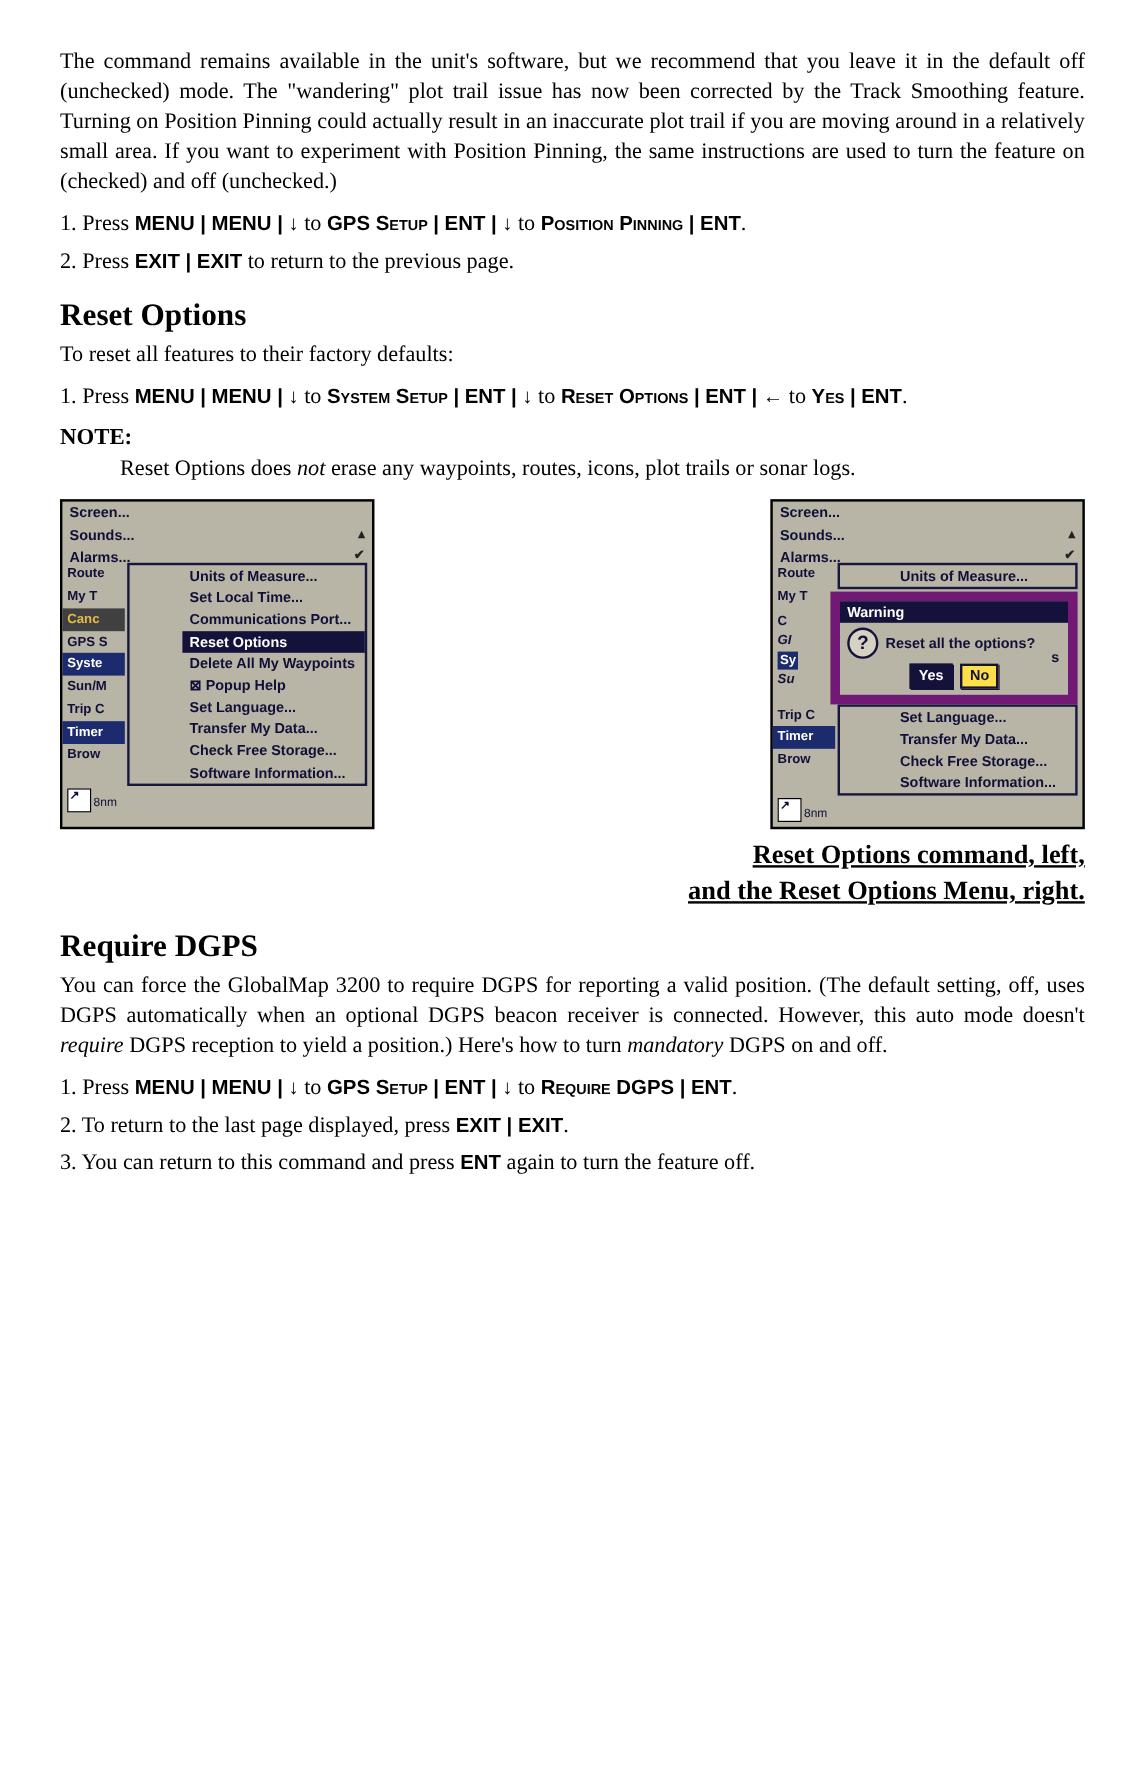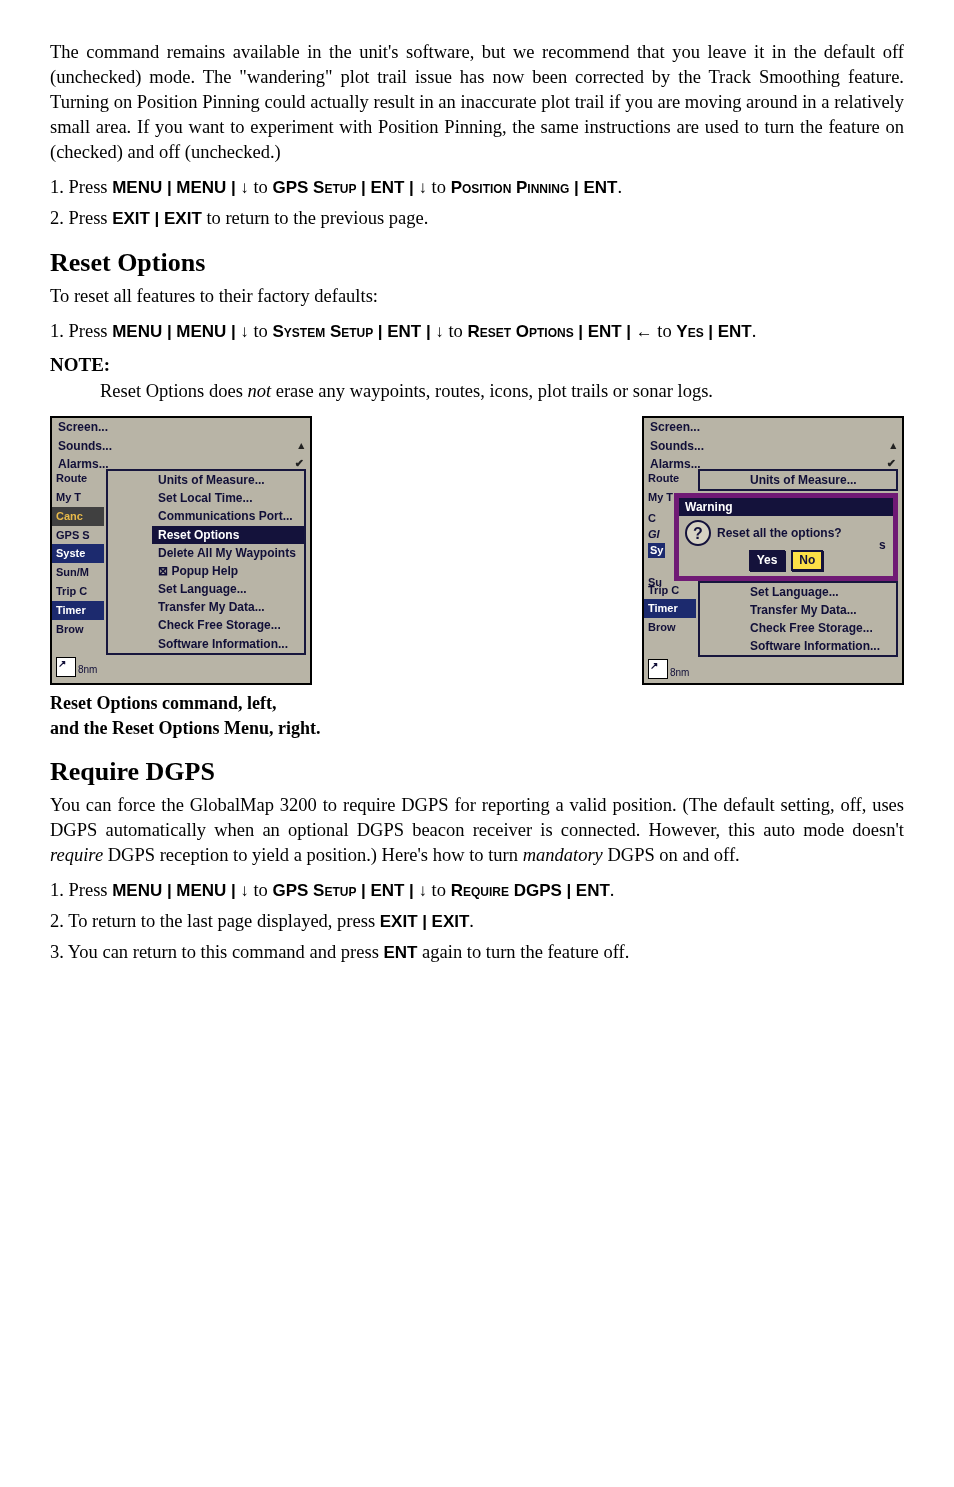--- a/index.html
+++ b/index.html
@@ -16,21 +16,21 @@
   p { margin: 0 0 10px 0; }
   .justify { text-align: justify; }
   .step { margin: 6px 0; }
   h2 { font-family: Georgia, serif; font-weight: bold; font-size: 26px; margin: 14px 0 4px 0; }
   .note-heading { font-weight: bold; font-size: 19px; margin: 8px 0 2px 0; }
   .note-body { margin-left: 50px; margin-right: 10px; text-align: justify; }
   .kbd { font-family: Arial, Helvetica, sans-serif; font-weight: bold; font-size: 17px; }
   .smallcaps { font-variant: small-caps; }
   .italic { font-style: italic; }
   .figrow { display: flex; justify-content: space-between; gap: 8px; margin: 12px 0 6px 0; }
-  .caption { text-align: left; font-weight: bold; font-size: 18px; margin: 4px 0 12px 0; }
+  .caption { text-align: right; font-weight: bold; font-size: 22px; margin: 4px 0 12px 0; text-decoration: underline; }
 
   
   .shot {
     width: 262px;
     background: #b8b4a6;
     border: 2px solid #000;
     font-family: Arial, Helvetica, sans-serif;
     font-size: 12px;
     font-weight: bold;
     color: #110f38;
@@ -65,22 +65,22 @@
     display:flex; align-items:flex-start; justify-content:flex-start; font-size:10px;
   }
   .compass span { transform: translate(1px,-1px); }
   .range { font-size: 10px; font-weight: normal; margin-left:-2px;}
   .arrow-glyph { font-size: 11px; color:#222; }
   .check-glyph { font-size: 11px; color:#222; }
 
   
   .warn-wrap {
     position: relative;
-    margin: 2px 4px 0 30px;
-    border: 5px solid #701a75;
+    margin: 2px 4px 0 48px;
+    border: 8px solid #701a75;
     background:#b8b4a6;
     padding: 0 0 5px 0;
   }
   .warn-title { background:#14123b; color:#fff; padding:1px 6px; font-size:12px;}
   .warn-body { display:flex; align-items:center; gap:6px; padding:4px 6px 2px 6px;}
   .warn-icon {
     width:22px; height:22px; border:2px solid #14123b; border-radius:50%;
     display:flex; align-items:center; justify-content:center;
     font-size:16px; color:#14123b; background:#d6d2c3;
   }
@@ -225,21 +225,21 @@
       </div>
       <div class="submenu" style="margin-bottom:0;">
         <div class="sub-row">Units of Measure...</div>
       </div>
     </div>
 
     <div style="position:relative;">
       <div style="position:absolute; left:4px; top:18px; font-size:11px; font-weight:bold;">C</div>
       <div style="position:absolute; left:4px; top:34px; font-size:11px; font-weight:bold;font-style:italic;">GI</div>
       <div style="position:absolute; left:4px; top:50px; font-size:11px; font-weight:bold; background:#1c2a6e; color:#fff; padding:0 2px;">Sy</div>
-      <div style="position:absolute; left:4px; top:82px; font-size:11px; font-weight:bold;">Su</div>
+      <div style="position:absolute; left:4px; top:66px; font-size:11px; font-weight:bold;font-style:italic;">Su</div>
 
       <div class="warn-wrap">
         <div class="warn-title">Warning</div>
         <div class="warn-body">
           <div class="warn-icon">?</div>
           <div>Reset all the options?</div>
         </div>
         <div class="warn-btns">
           <div class="btn97 hl">Yes</div>
           <div class="btn97">No</div>

